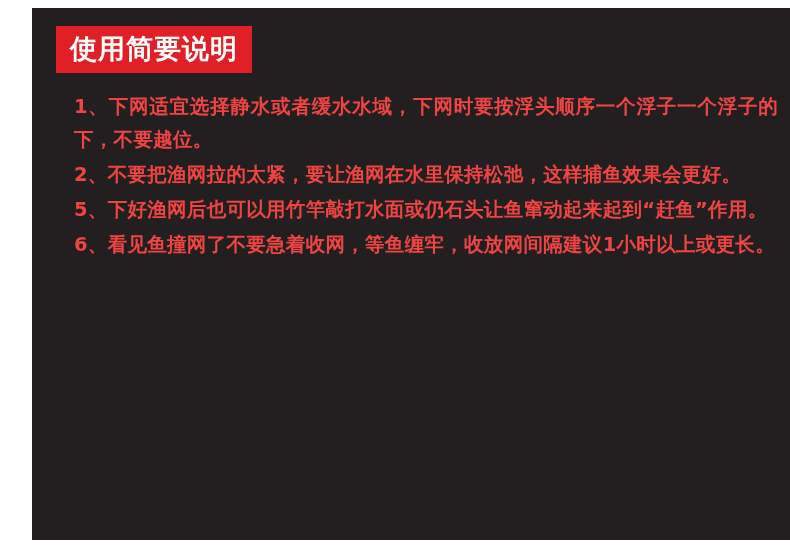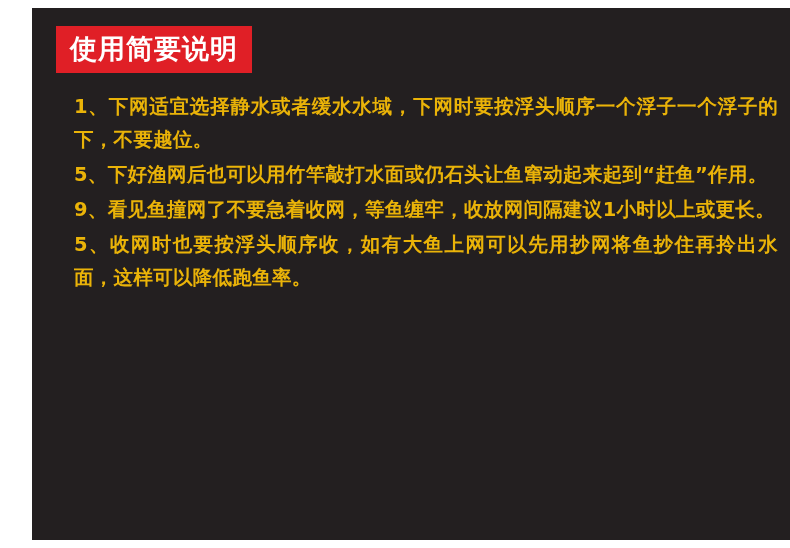--- a/index.html
+++ b/index.html
@@ -41,35 +41,35 @@
     padding: 9px 14px 11px 14px;
     letter-spacing: 1px;
     margin-left: 2px;
   }
   .content {
     margin-top: 17px;
     padding-left: 20px;
     padding-right: 6px;
   }
   .item {
-    color: #eab308;
+    color: #ef4444;
     font-size: 19.5px;
     font-weight: bold;
     line-height: 33px;
     margin-bottom: 2px;
     letter-spacing: 0.3px;
     text-align: justify;
   }
 </style>
 </head>
 <body>
 
 <div class="page">
   <div class="panel">
     <div class="title-bar">使用简要说明</div>
     <div class="content">
       <div class="item">1、下网适宜选择静水或者缓水水域，下网时要按浮头顺序一个浮子一个浮子的下，不要越位。</div>
+      <div class="item">2、不要把渔网拉的太紧，要让渔网在水里保持松弛，这样捕鱼效果会更好。</div>
       <div class="item">5、下好渔网后也可以用竹竿敲打水面或仍石头让鱼窜动起来起到“赶鱼”作用。</div>
-      <div class="item">9、看见鱼撞网了不要急着收网，等鱼缠牢，收放网间隔建议1小时以上或更长。</div>
-      <div class="item">5、收网时也要按浮头顺序收，如有大鱼上网可以先用抄网将鱼抄住再拎出水面，这样可以降低跑鱼率。</div>
+      <div class="item">6、看见鱼撞网了不要急着收网，等鱼缠牢，收放网间隔建议1小时以上或更长。</div>
     </div>
   </div>
 </div>
 
 </body></html>

